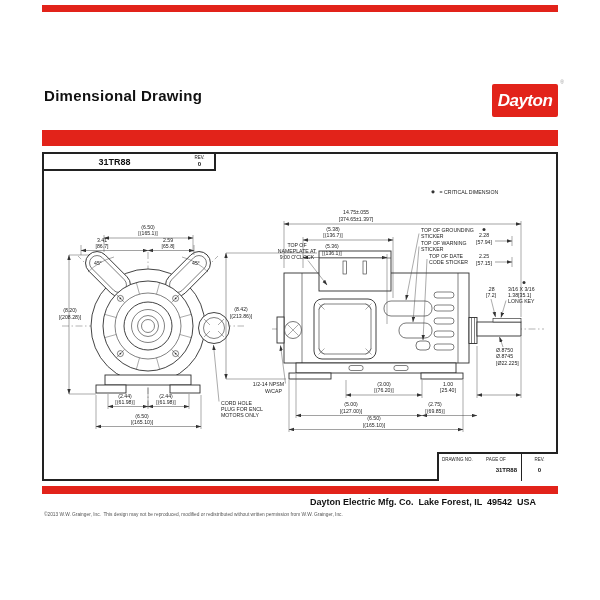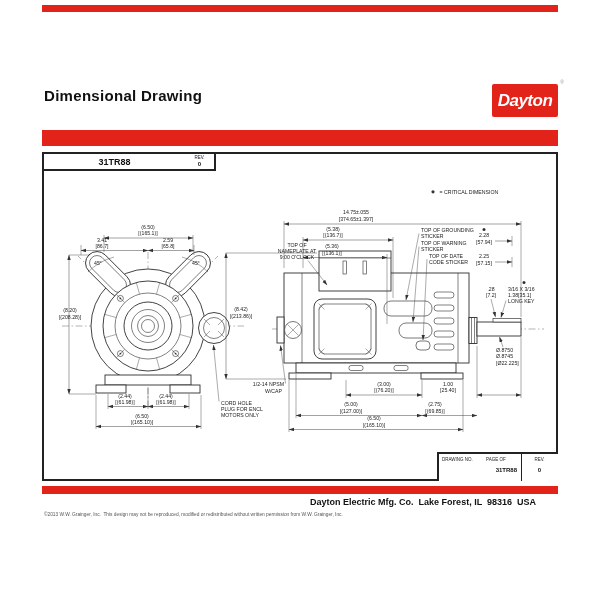--- a/index.html
+++ b/index.html
@@ -278,15 +278,15 @@
   <div class="abs" id="tblock">
     <div class="tb-lbl" id="tb-dn-lbl">DRAWING NO.</div>
     <div class="tb-lbl" id="tb-po-lbl">PAGE OF</div>
     <div id="tb-div"></div>
     <div class="tb-lbl" id="tb-rev-lbl">REV.</div>
     <div id="tb-dn-val">31TR88</div>
     <div id="tb-rev-val">0</div>
   </div>
 
   <div class="abs" id="redbar2"></div>
-  <div class="abs" id="address">Dayton Electric Mfg. Co.  Lake Forest, IL  98316  USA</div>
+  <div class="abs" id="address">Dayton Electric Mfg. Co.  Lake Forest, IL  49542  USA</div>
   <div class="abs" id="copyright">©2013 W.W. Grainger, Inc.  This design may not be reproduced, modified or redistributed without written permission from W.W. Grainger, Inc.</div>
 </div>
 
 </body></html>

